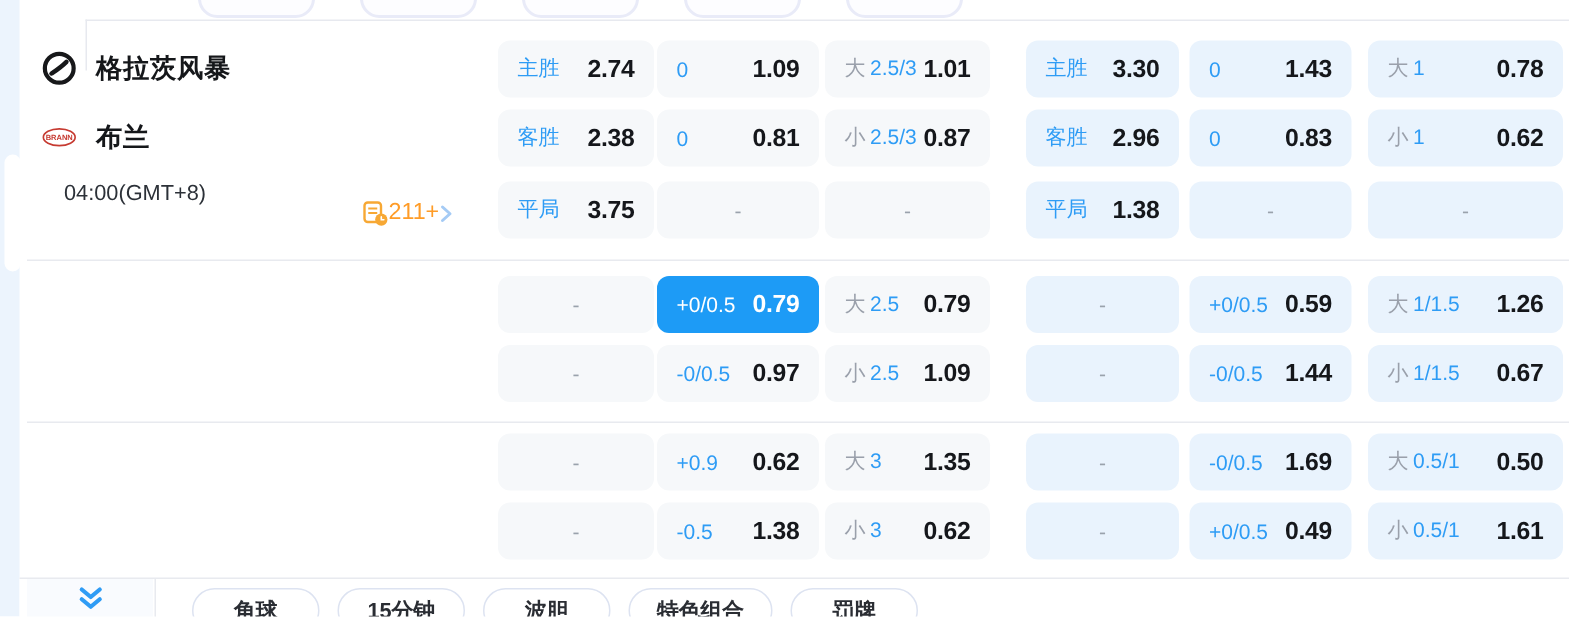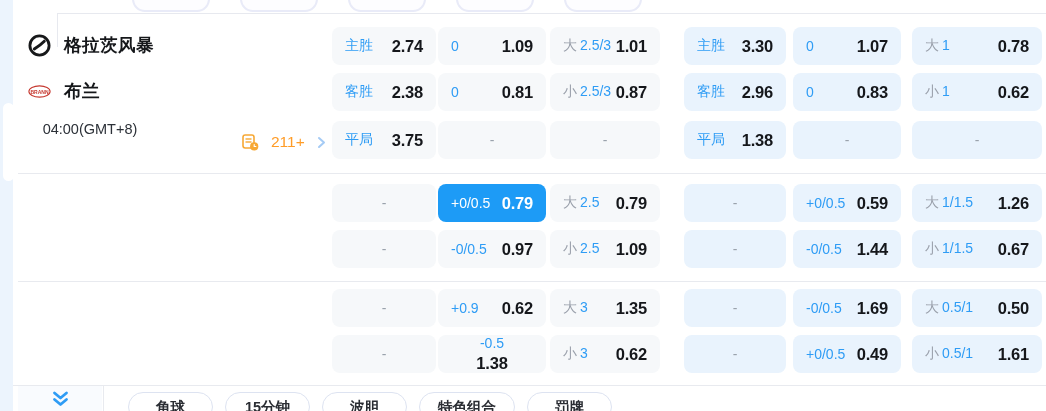--- a/index.html
+++ b/index.html
@@ -15,21 +15,21 @@
   .top-pills{position:absolute;left:132px;top:-14px;display:flex;gap:30px;}
   .tpill{width:78px;height:26px;border:2px solid #e9ebf8;border-radius:14px;background:#fdfdff;box-sizing:border-box;}
   .topline{position:absolute;left:57px;right:0;top:13px;height:1px;background:#e7e9ef;}
   .top-vline{position:absolute;left:57px;top:13px;width:1px;height:34px;background:#e7e9ef;}
 
   
   .team-row{position:absolute;left:28px;display:flex;align-items:center;gap:13px;}
   .team-name{font-size:17.5px;font-weight:bold;color:#15171a;letter-spacing:.5px;}
   .datebox{position:absolute;left:20px;top:120px;width:140px;text-align:center;
            font-size:14.5px;color:#2c3138;line-height:19px;}
-  .markets-btn{position:absolute;left:242px;top:133px;display:flex;align-items:center;gap:12px;cursor:pointer;}
+  .markets-btn{position:absolute;left:242px;top:133px;display:flex;align-items:center;gap:0;cursor:pointer;}
   .markets-count{color:#ff9c27;font-size:15.5px;font-weight:500;}
 
   
   .cell{position:absolute;height:38px;border-radius:8px;background:#f6f8fa;
         display:flex;align-items:center;justify-content:space-between;
         padding:0 13px;box-sizing:border-box;font-size:14px;cursor:pointer;}
   .cell.alt{background:#e9f3fd;}
   .cell.dashc{justify-content:center;color:#9aa2ac;cursor:default;}
   .labwrap{display:flex;align-items:baseline;white-space:nowrap;}
   .pfx{color:#9aa0ab;margin-right:3px;}
@@ -126,21 +126,21 @@
       <div class="cell alt" style="left: 684px; top: 27px; width: 102px;">
         <span class="labwrap">
           <span class="lbl">主胜</span>
         </span>
         <span class="val">3.30</span>
       </div>
       <div class="cell alt" style="left: 793px; top: 27px; width: 108px;">
         <span class="labwrap">
           <span class="lbl">0</span>
         </span>
-        <span class="val">1.07</span>
+        <span class="val">1.43</span>
       </div>
       <div class="cell alt" style="left: 912px; top: 27px; width: 130px;">
         <span class="labwrap">
           <span class="pfx">大</span>
           <span class="lbl">1</span>
         </span>
         <span class="val">0.78</span>
       </div>
       <div class="cell" style="left: 332px; top: 73px; width: 104px;">
         <span class="labwrap">
@@ -274,21 +274,21 @@
         <span class="val">1.69</span>
       </div>
       <div class="cell alt" style="left: 912px; top: 289px; width: 130px;">
         <span class="labwrap">
           <span class="pfx">大</span>
           <span class="lbl">0.5/1</span>
         </span>
         <span class="val">0.50</span>
       </div>
       <div class="cell dashc" style="left: 332px; top: 335px; width: 104px;">-</div>
-      <div class="cell" style="left: 438px; top: 335px; width: 108px; flex-direction: column;">
+      <div class="cell" style="left: 438px; top: 335px; width: 108px;">
         <span class="labwrap">
           <span class="lbl">-0.5</span>
         </span>
         <span class="val">1.38</span>
       </div>
       <div class="cell" style="left: 550px; top: 335px; width: 110px;">
         <span class="labwrap">
           <span class="pfx">小</span>
           <span class="lbl">3</span>
         </span>

